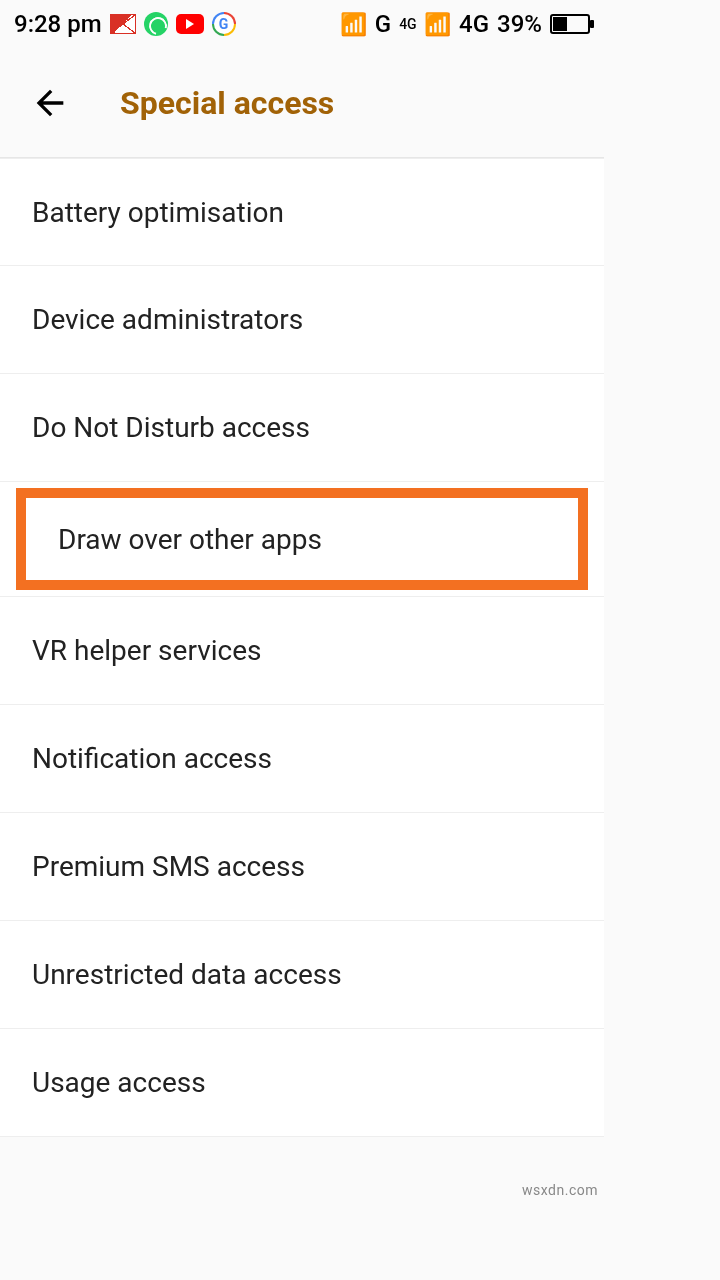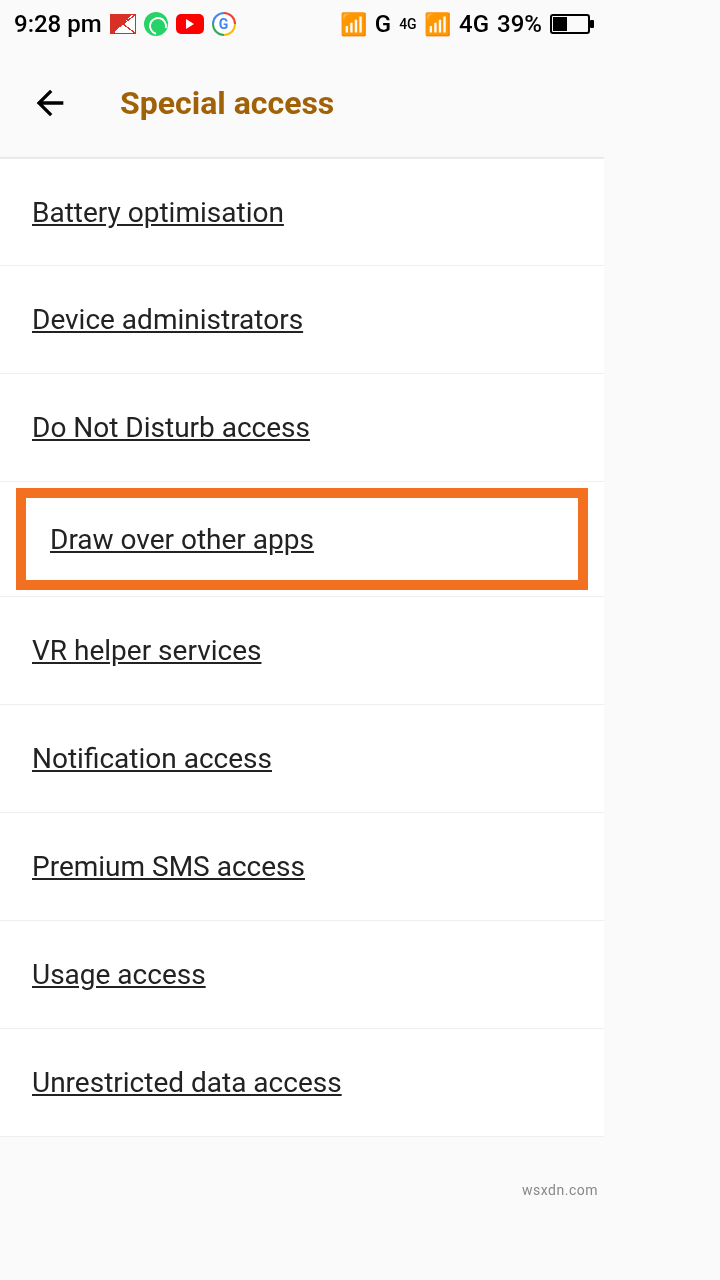--- a/index.html
+++ b/index.html
@@ -18,24 +18,24 @@
     .sig { font-size: 22px; letter-spacing: -1px; }
     .batt { display:inline-flex; align-items:center; gap:4px; }
     .batt-body { width: 40px; height: 20px; border: 2.5px solid #000; border-radius: 3px; position: relative; }
     .batt-body::after { content:""; position:absolute; right:-6px; top:4px; width:4px; height:8px; background:#000; border-radius:1px; }
     .batt-fill { position:absolute; left:1px; top:1px; bottom:1px; background:#000; }
     .app-bar { height: 110px; display:flex; align-items:center; padding: 0 20px; background:#fafafa; border-bottom: 1px solid #e6e6e6; }
     .back-btn { width:60px; height:60px; display:flex; align-items:center; justify-content:center; margin-right: 40px; }
     .back-btn svg { width: 40px; height: 40px; }
     .app-title { font-size: 32px; font-weight: 700; color: #a16207; }
     .list { background:#fff; }
-    .row { height: 108px; display:flex; align-items:center; padding: 0 32px; font-size: 28px; font-weight: 400; color: #222; background:#fff; border-bottom:1px solid #eee;text-decoration:underline; }
+    .row { height: 108px; display:flex; align-items:center; padding: 0 32px; font-size: 28px; font-weight: 400; color: #222; background:#fff; border-bottom:1px solid #eee; }
     .row:first-child { border-top: 1px solid #eee; }
     .highlight-wrap { padding: 6px 16px; border-bottom:1px solid #eee; }
-    .highlight { border: 10px solid #22c55e; padding: 4px 12px; }
+    .highlight { border: 10px solid #22c55e; padding: 4px 20px; }
     .highlight .row { height: 74px; border: none; padding: 0 12px; }
     .watermark { position:absolute; right:6px; bottom:82px; font-size:14px; color:#888; letter-spacing:0.5px; }
     .screen { position: relative; width:604px; height:1280px; }
   </style>
 </head>
 <body>
 <div class="screen">
 
 <div class="status-bar">
   <div class="status-left">
@@ -89,22 +89,22 @@
       <div class="row">
         <span>VR helper services</span>
       </div>
       <div class="row">
         <span>Notification access</span>
       </div>
       <div class="row">
         <span>Premium SMS access</span>
       </div>
       <div class="row">
-        <span>Usage access</span>
+        <span>Unrestricted data access</span>
       </div>
       <div class="row">
-        <span>Unrestricted data access</span>
+        <span>Usage access</span>
       </div>
     </div>
 
 <div class="watermark">wsxdn.com</div>
 
 </div>
 
 </body></html>

